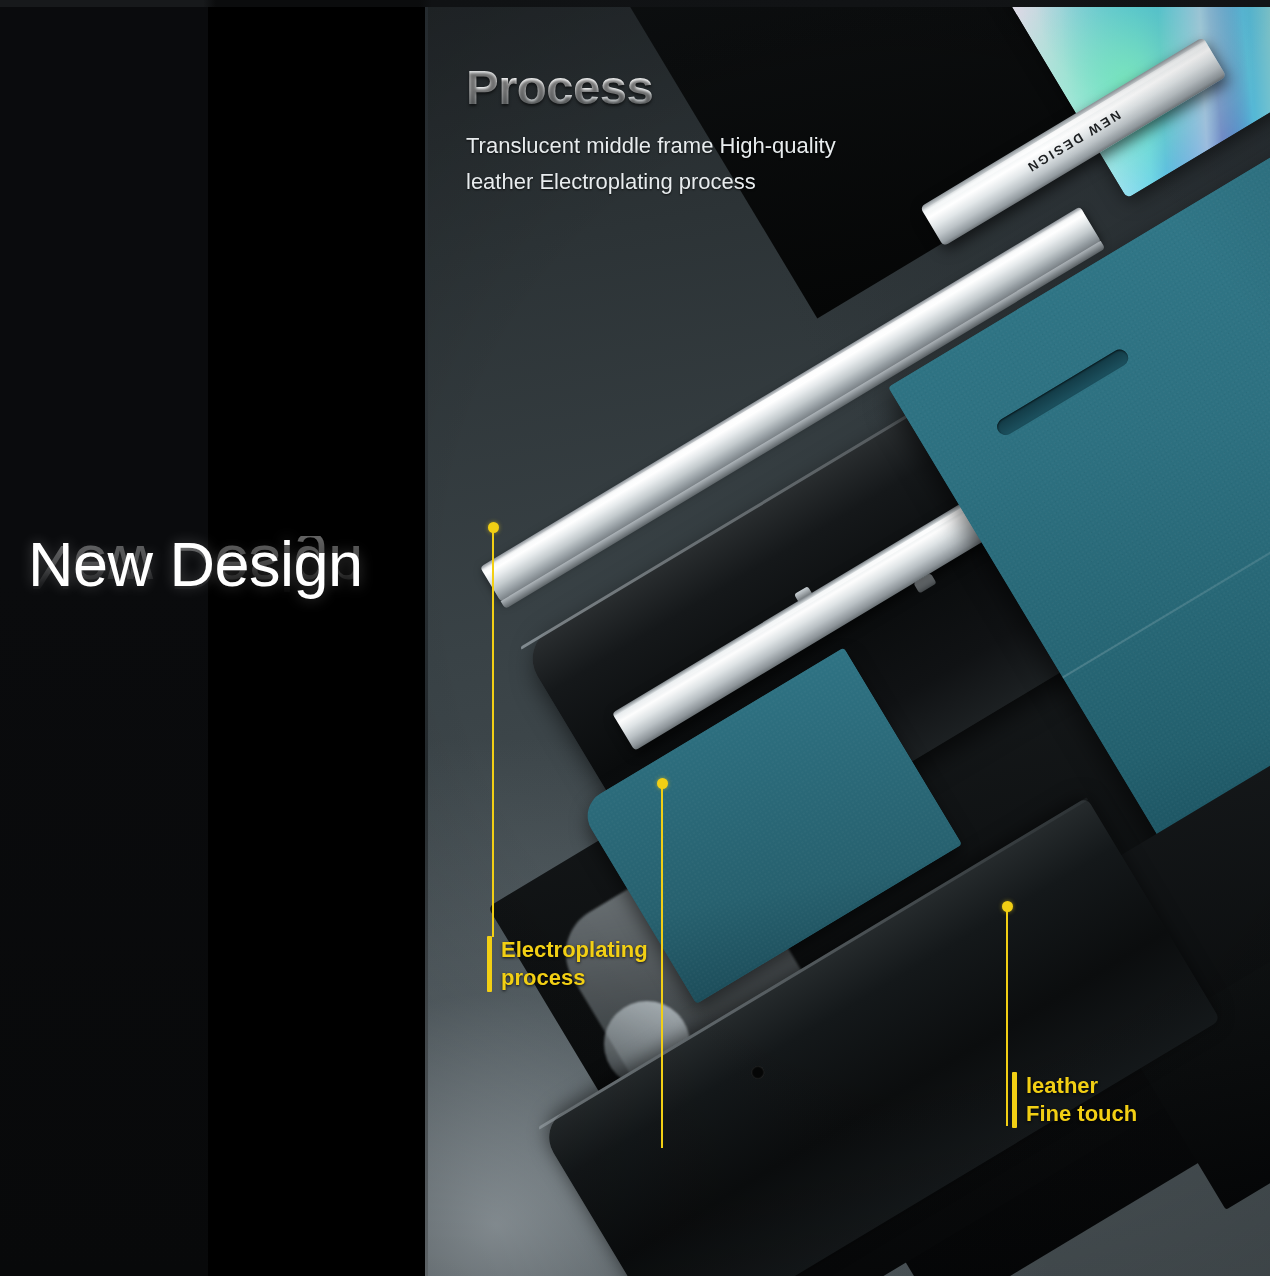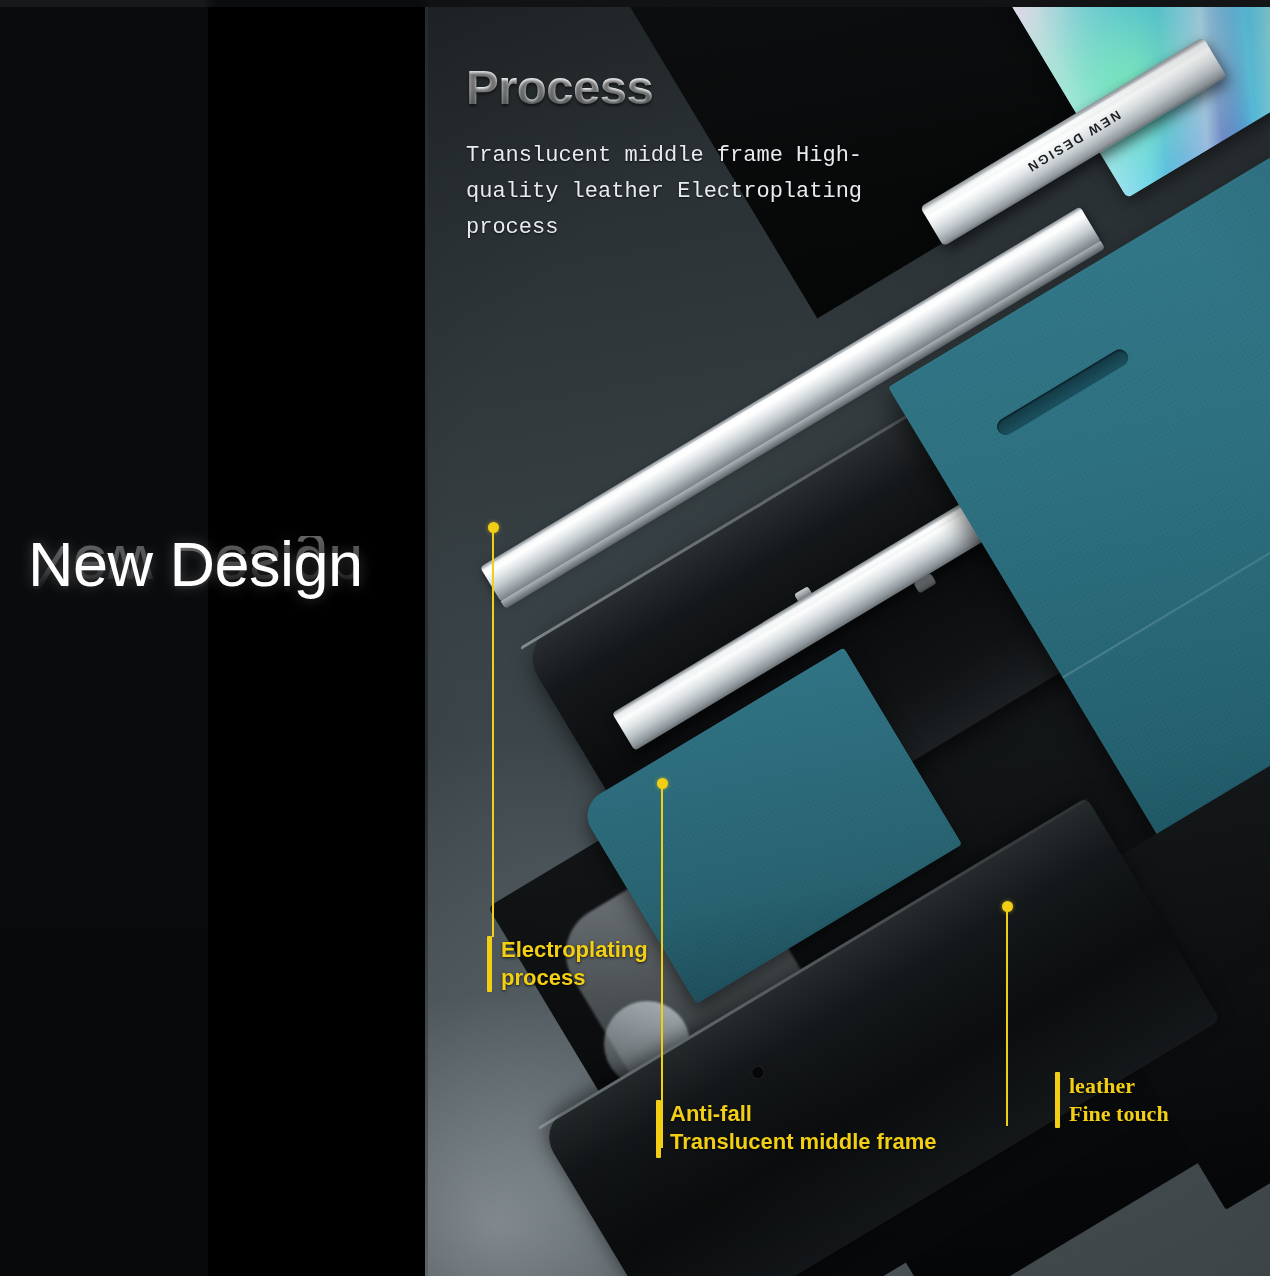--- a/index.html
+++ b/index.html
@@ -162,28 +162,28 @@
   
   .vignette{position:absolute;inset:0;pointer-events:none;
       background:radial-gradient(130% 90% at 55% 45%, rgba(0,0,0,0) 40%, rgba(0,0,0,.38) 100%);}
 
   
   .heading{position:absolute;left:466px;top:62px;width:430px;z-index:30;}
   .heading .h1{font-size:49px;font-weight:700;line-height:1.06;letter-spacing:-.5px;
       background:linear-gradient(180deg,#c7ccce 0%,#ffffff 36%,#f2f4f5 55%,#aeb4b7 86%,#8d9396 100%);
       -webkit-background-clip:text;background-clip:text;color:transparent;
       text-shadow:0 2px 3px rgba(0,0,0,.55);}
-  .heading .sub{margin-top:24px;font-size:22px;line-height:1.63;color:#e8ecee;font-weight:400;
-      text-shadow:0 1px 2px rgba(0,0,0,.7);font-family:Liberation Mono, monospace;}
+  .heading .sub{margin-top:14px;font-size:22px;line-height:1.63;color:#e8ecee;font-weight:400;
+      text-shadow:0 1px 2px rgba(0,0,0,.7);}
 
   
   .lead{position:absolute;background:#f2cf14;z-index:40;}
   .dot{position:absolute;width:11px;height:11px;border-radius:50%;background:#f2cf14;z-index:41;
        box-shadow:0 0 4px rgba(242,207,20,.55);}
-  .callout{position:absolute;z-index:42;display:flex;align-items:flex-start;}
+  .callout{position:absolute;z-index:42;display:flex;align-items:flex-end;}
   .callout .bar{width:5px;border-radius:1px;background:#f2cf14;margin-right:9px;flex:none;}
   .callout .txt{color:#f2cf14;font-size:22px;line-height:1.28;font-weight:600;white-space:pre-line;
        text-shadow:0 1px 3px rgba(0,0,0,.8);}
 </style>
 </head>
 <body>
 
 <div id="stage">
 
   <div class="top-band"></div>
@@ -260,27 +260,22 @@
   <div class="dot" style="left:488px;top:522px;"></div>
   <div class="lead" style="left:492px;top:532px;width:2px;height:405px;"></div>
   <div class="callout" style="left:487px;top:936px;">
     <div class="bar" style="height:56px;"></div>
     <div class="txt">Electroplating
 process</div>
   </div>
 
   <div class="dot" style="left:657px;top:778px;"></div>
   <div class="lead" style="left:661px;top:788px;width:2px;height:360px;"></div>
-  <div class="callout" style="left:656px;top:1100px;">
-    <div class="bar" style="height:58px;"></div>
-    <div class="txt">Anti-fall
-Translucent middle frame</div>
-  </div>
 
   <div class="dot" style="left:1002px;top:901px;"></div>
   <div class="lead" style="left:1006px;top:911px;width:2px;height:215px;"></div>
-  <div class="callout" style="left:1055px;top:1072px;font-family:Liberation Serif, serif;">
+  <div class="callout" style="left:1012px;top:1072px;">
     <div class="bar" style="height:56px;"></div>
     <div class="txt">leather
 Fine touch</div>
   </div>
 
 </div>
 
 </body></html>

